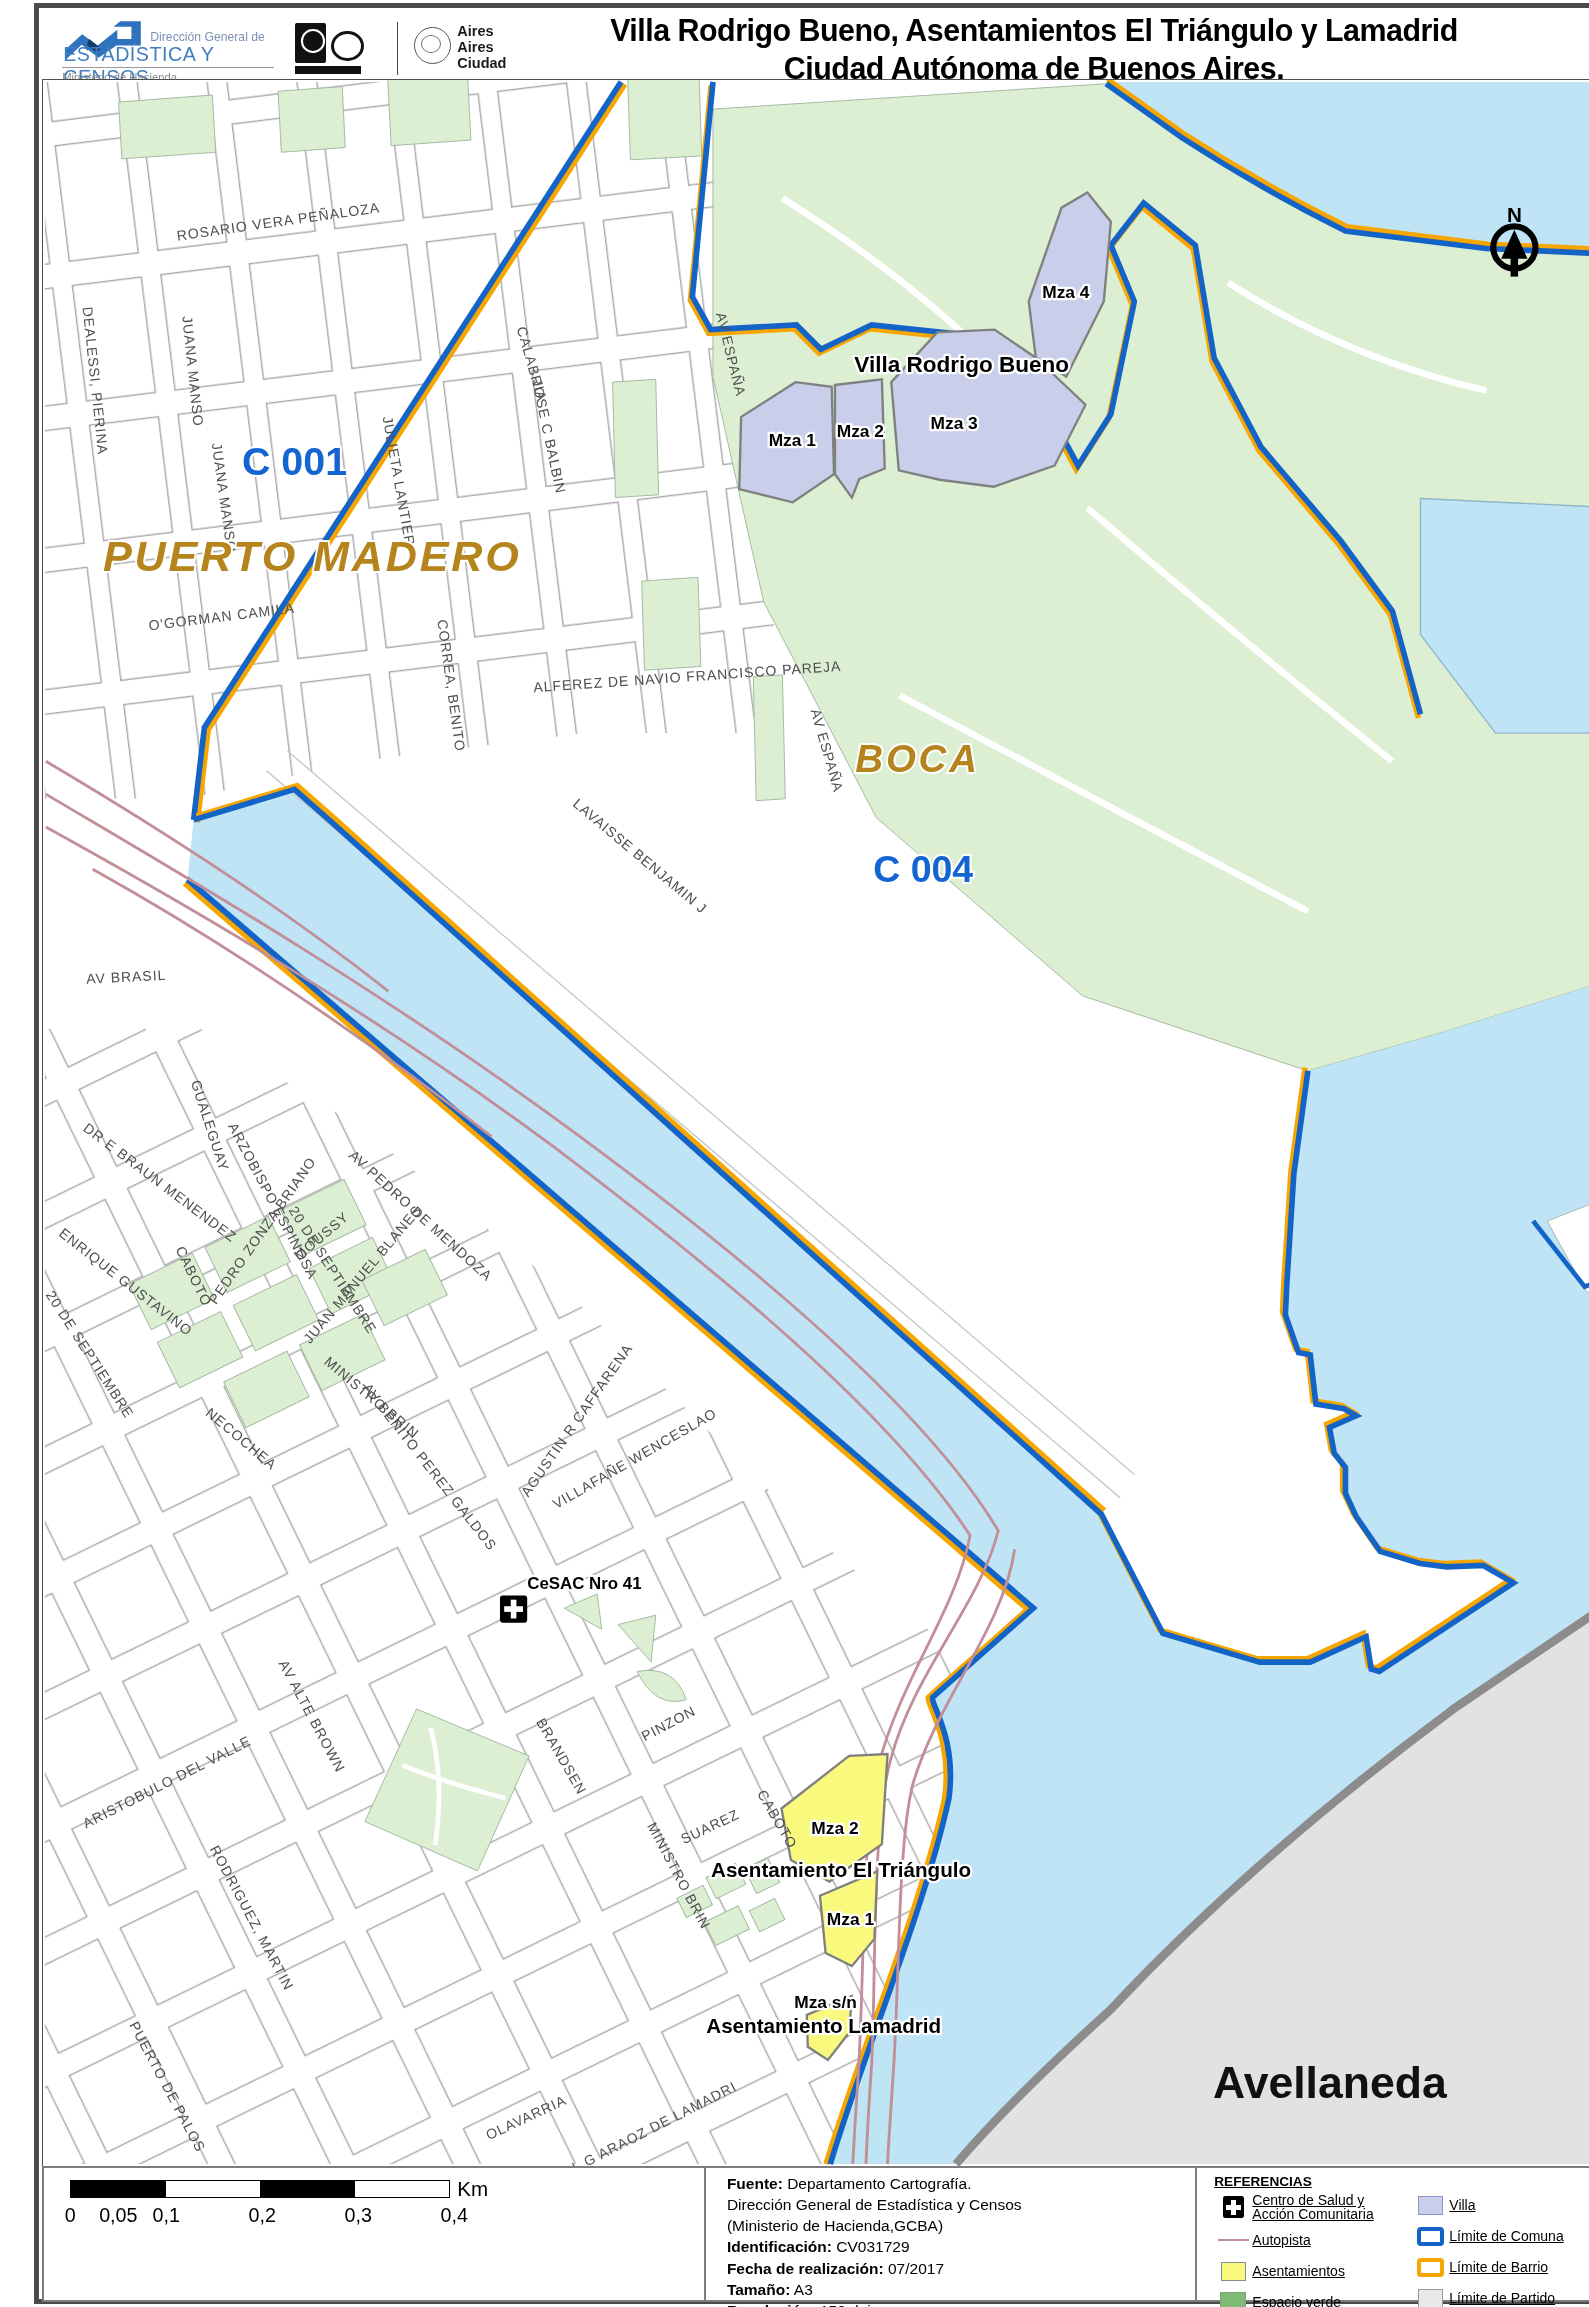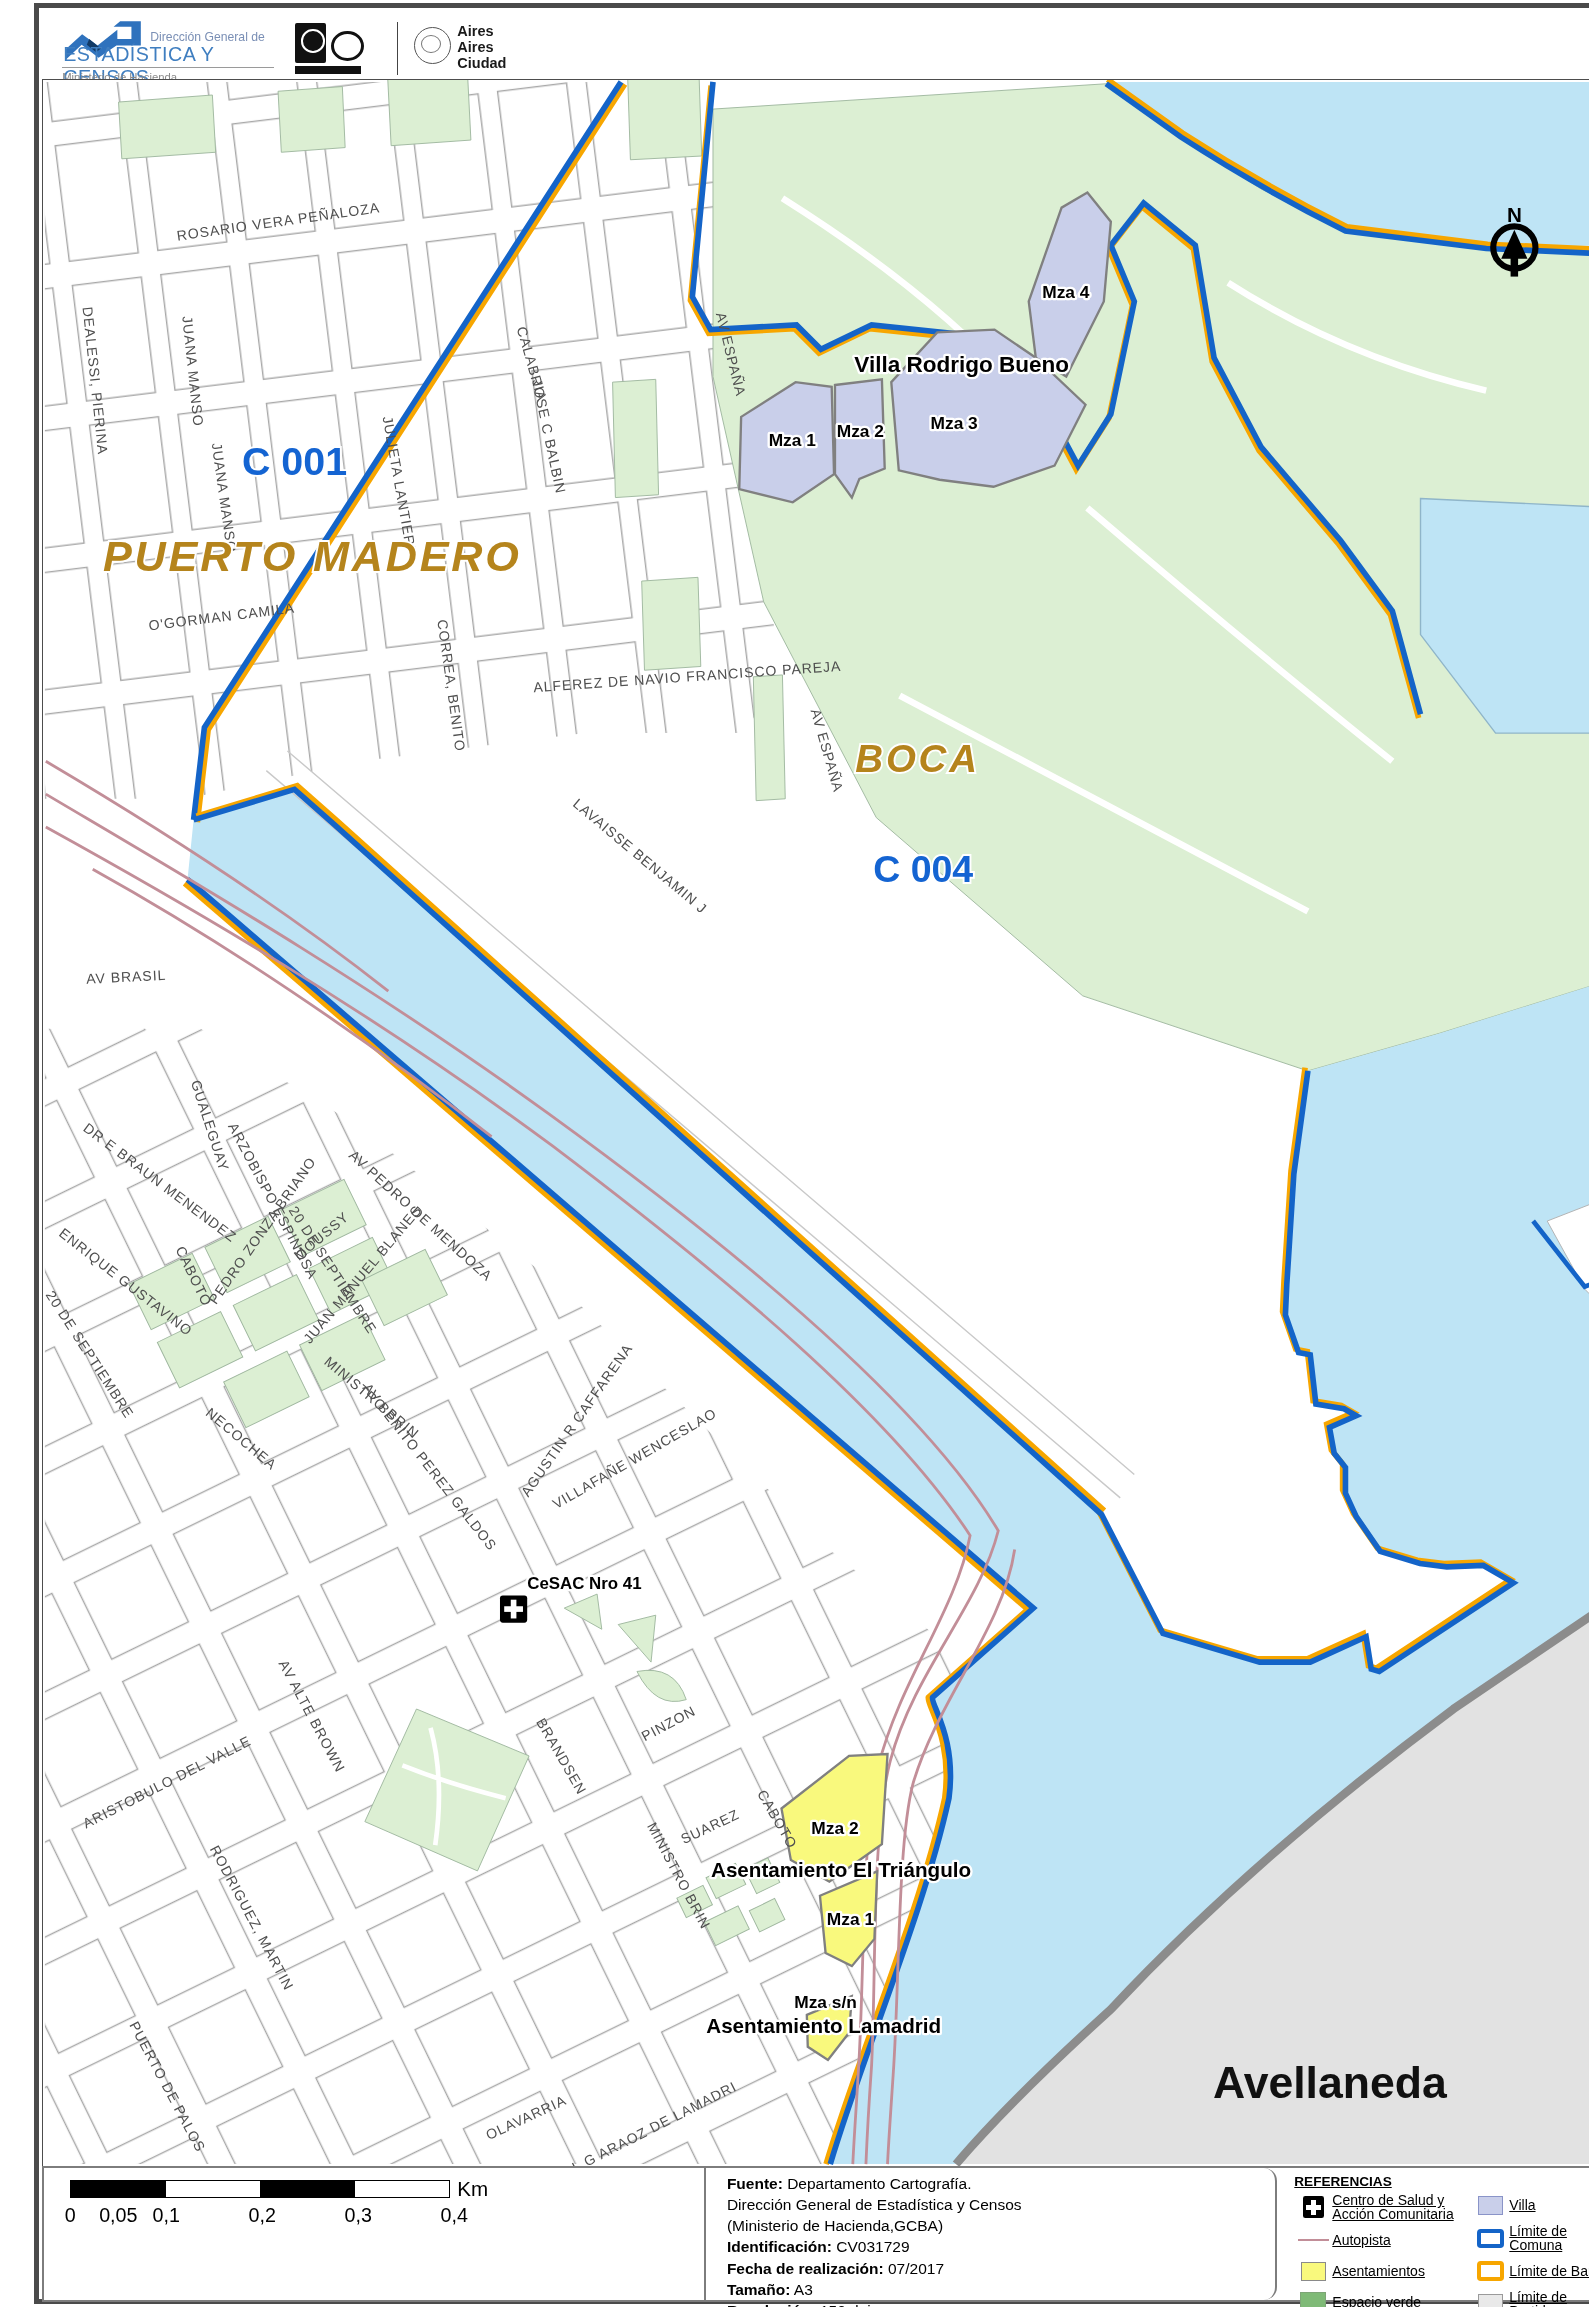--- a/index.html
+++ b/index.html
@@ -40,21 +40,21 @@
   .lbl-villa{font-size:48px;font-weight:bold;fill:#000;text-anchor:middle;}
   .lbl-mza{font-size:37px;font-weight:bold;fill:#000;text-anchor:middle;}
   .lbl-asent{font-size:44px;font-weight:bold;fill:#000;text-anchor:middle;}
   .lbl-cesac{font-size:36px;font-weight:bold;fill:#000;}
   .lbl-n{font-size:44px;font-weight:bold;fill:#000;text-anchor:middle;}
 
   
   .footer{position:absolute;left:11.3px;top:2166px;width:1568px;height:136px;border:2.3px solid #7d7d7d;display:flex;background:#fff;box-sizing:border-box;}
   .f-sec{box-sizing:border-box;height:100%;}
   .f1{width:662px;border-right:2.3px solid #7d7d7d;position:relative;}
-  .f2{width:571px;border-right:2.3px solid #7d7d7d;padding:6.6px 0 0 20.6px;border-radius:13px;}
+  .f2{width:491px;border-right:2.3px solid #7d7d7d;padding:6.6px 0 0 20.6px;}
   .f3{flex:1;position:relative;padding:5.6px 0 0 17px;text-decoration:underline;}
   .scalebar-row{position:absolute;left:26px;top:12.2px;width:422px;height:21.6px;}
   .scalebar{position:absolute;left:0;top:0;width:380px;height:18px;border:1.9px solid #000;display:flex;box-sizing:border-box;}
   .sb-seg{height:100%;}
   .sb-km{position:absolute;left:387px;top:-2.8px;font-size:20.6px;color:#000;}
   .sb-ticks{position:absolute;left:26px;top:36px;width:384px;height:19px;font-size:19.7px;color:#000;}
   .sb-ticks span{position:absolute;transform:translateX(-50%);}
   .f1-lines{position:absolute;left:0;top:60px;width:493px;text-align:center;color:#000;}
   .esc{font-size:14px;}
   .esc .gap{display:inline-block;width:21.6px;}
@@ -103,20 +103,24 @@
       <div class="iso-caption"></div>
     </div>
     <div class="hdr-sep"></div>
     <div class="ba-logo">
       <div class="ba-emblem"></div>
       <div class="ba-text">
         <div>Aires</div>
         <div>Aires</div>
         <div>Ciudad</div>
       </div>
+    </div>
+    <div class="title-block">
+      <div class="title-l1">Villa Rodrigo Bueno, Asentamientos El Triángulo y Lamadrid</div>
+      <div class="title-l2">Ciudad Autónoma de Buenos Aires.</div>
     </div>
   </div>
 
   <div class="map-wrap">
   <svg width="1568" height="2086" viewBox="24 168 3342 4446" preserveAspectRatio="none">
     <defs>
       <pattern id="pmGrid" width="190" height="300" patternUnits="userSpaceOnUse" patternTransform="rotate(-7)">
         <rect width="190" height="300" fill="#ffffff"></rect>
         <rect x="12" y="12" width="148" height="248" fill="#ffffff" stroke="#a8a8a8" stroke-width="3"></rect>
       </pattern>

